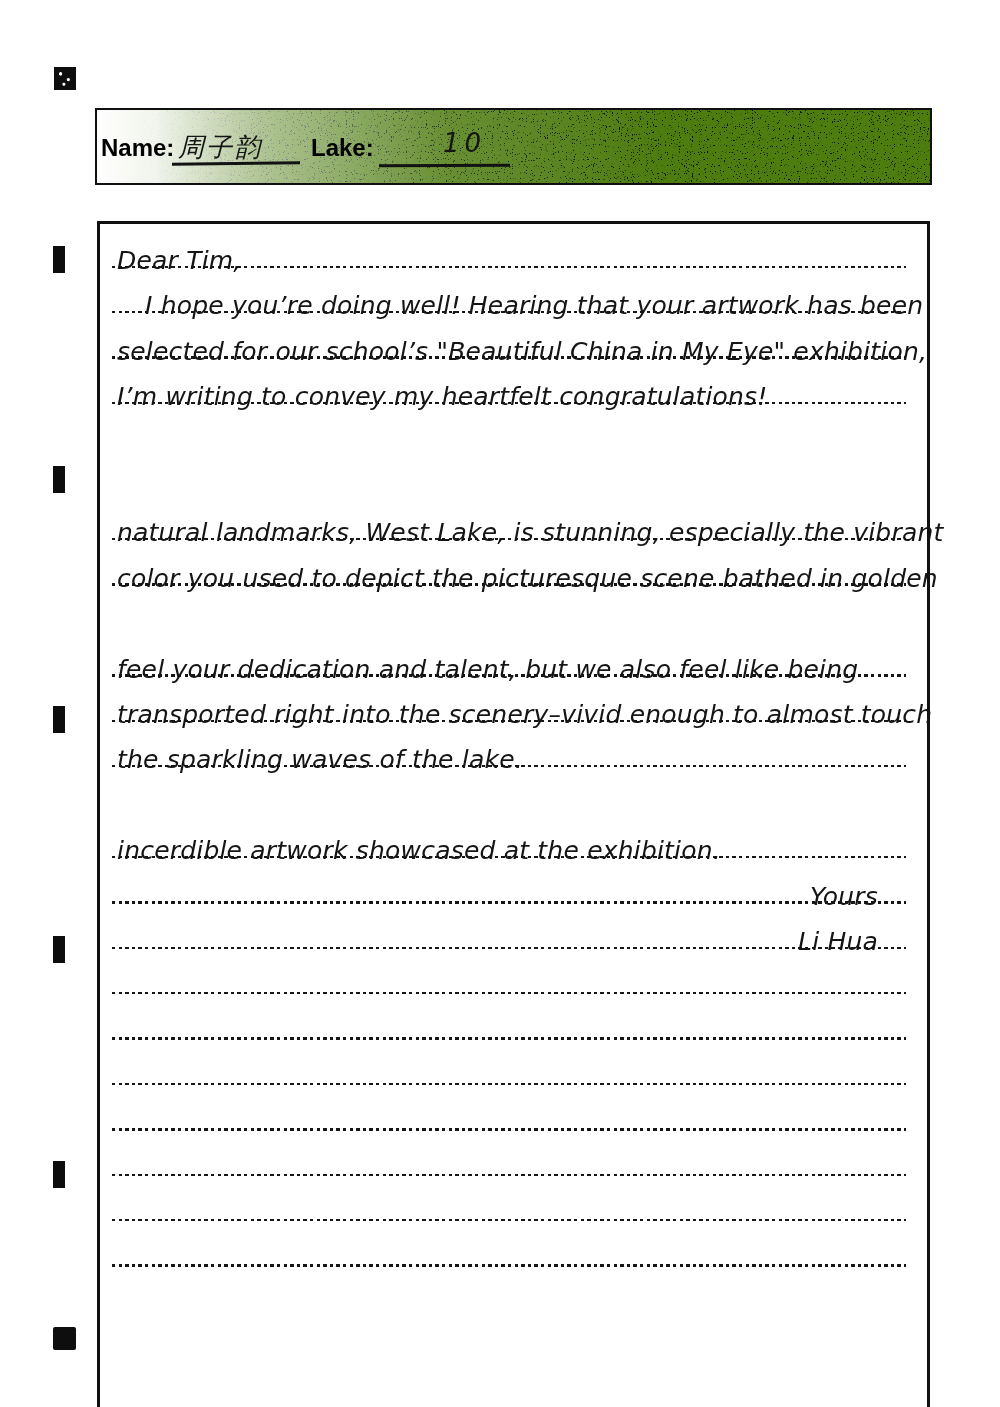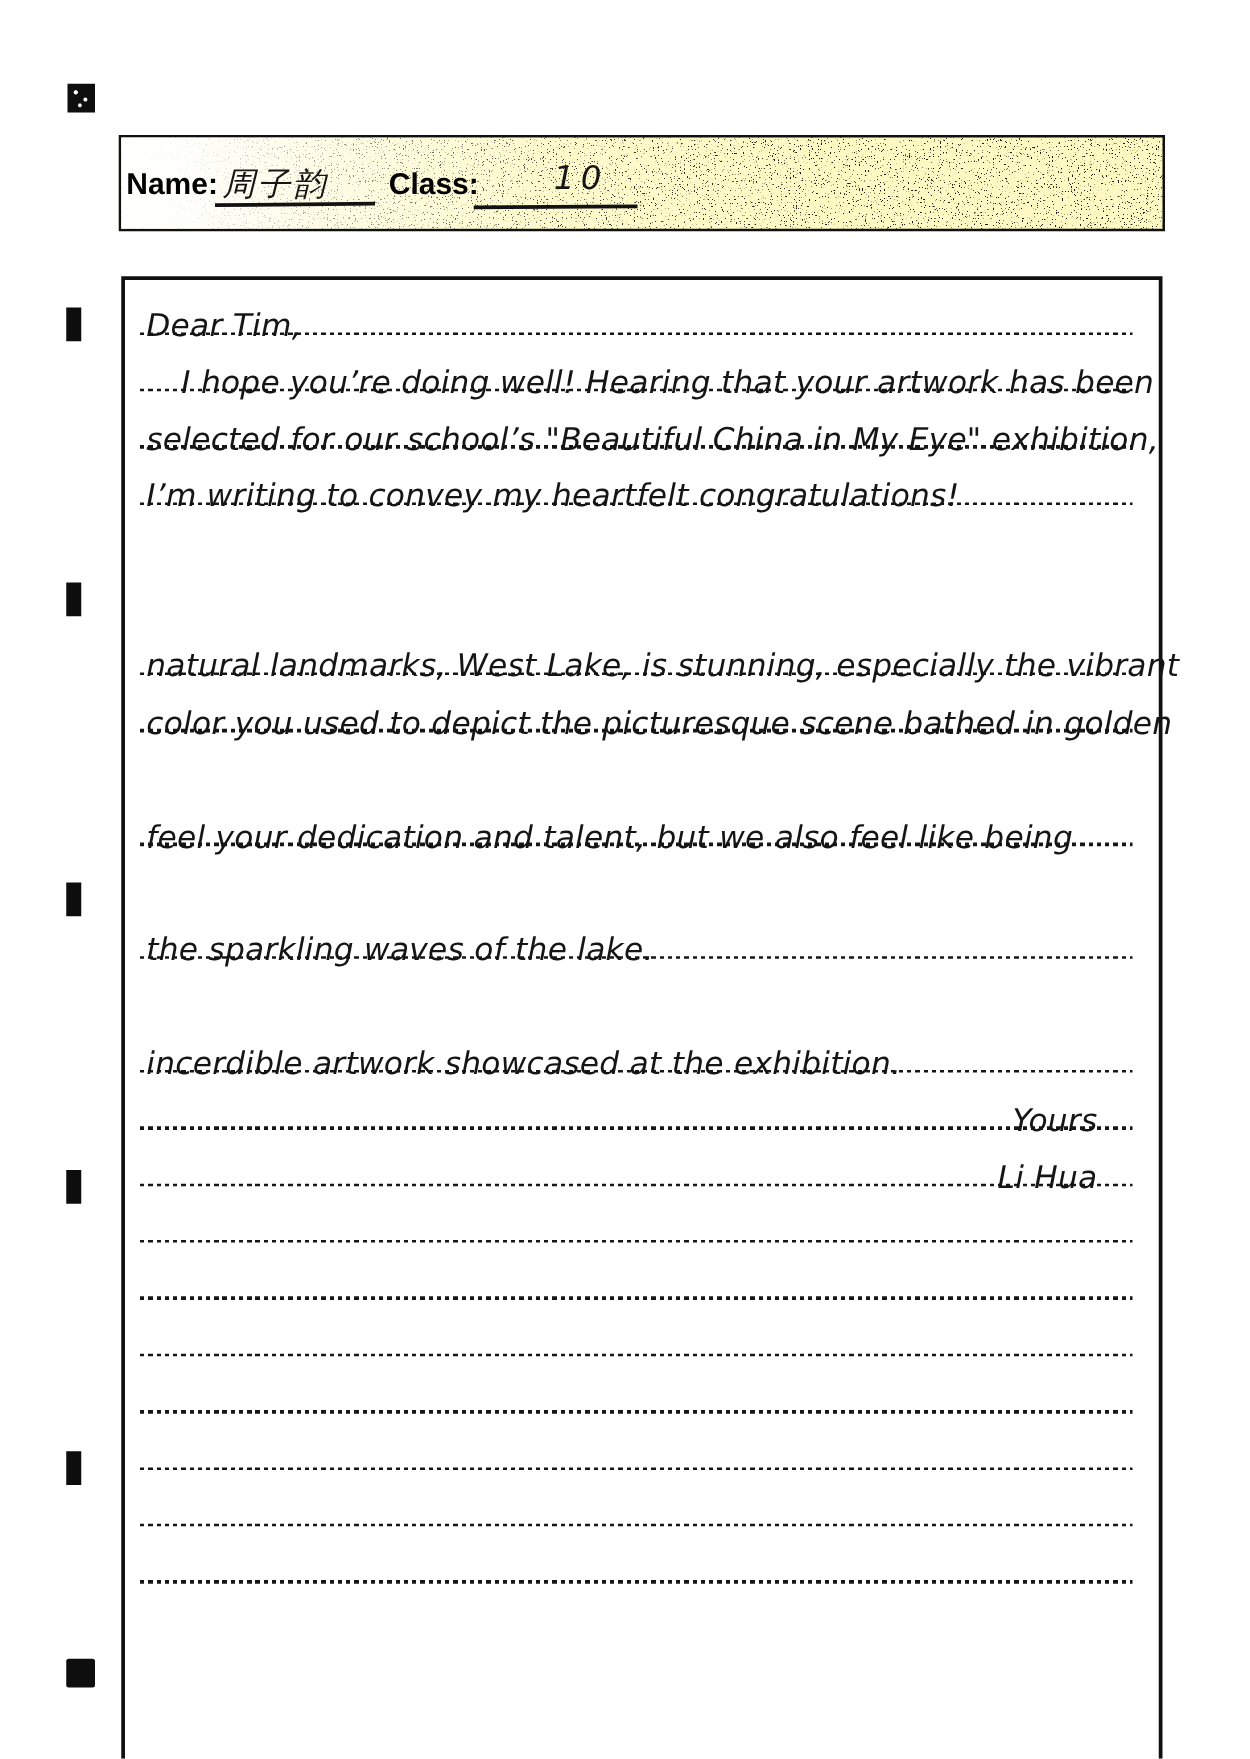--- a/index.html
+++ b/index.html
@@ -15,21 +15,21 @@
        radial-gradient(circle 1.2px at 45% 75%,#fff 0 1px,transparent 2px),
        #0e0e0e;}
   .corner-sq.bottom{left:53px;top:1327px;width:23px;height:23px;border-radius:2px;}
   .regbar{position:absolute;left:53px;width:12px;height:27px;background:#0d0d0d;}
   .regbar.b0{top:246px}.regbar.b1{top:466px}.regbar.b2{top:706px}
   .regbar.b3{top:936px}.regbar.b4{top:1161px}
   .bottom-marks{position:absolute;left:345px;top:1322px;display:flex;gap:11px;}
 
   
   .header-box{position:absolute;left:95px;top:108px;width:837px;height:77px;
-      border:2.5px solid #101010;box-sizing:border-box;background:#fef9c3;}
+      border:2.5px solid #101010;box-sizing:border-box;background:#4d7c0f;}
   .noise-svg{position:absolute;left:0;top:0;width:100%;height:100%;}
   .noise-fade{position:absolute;inset:0;
       background:linear-gradient(90deg,#fff 0%,rgba(255,255,255,.92) 7%,
                  rgba(255,255,255,.55) 20%,rgba(255,255,255,.15) 42%,rgba(255,255,255,0) 68%);}
   .hdr-label{position:absolute;top:24px;font-size:24px;font-weight:bold;color:#000;z-index:3;}
   .hdr-label.name{left:4px;}
   .hdr-label.class{left:214px;}
   .hand{font-family:"DejaVu Sans",sans-serif;font-style:italic;color:#151515;}
   .hdr-value{position:absolute;z-index:3;font-size:26px;white-space:nowrap;}
   .hdr-value.name{left:81px;top:20px;letter-spacing:2px;}
@@ -84,21 +84,21 @@
         <feColorMatrix type="matrix" values="0 0 0 0 0  0 0 0 0 0  0 0 0 0 0  7 7 7 0 -12.4"></feColorMatrix>
       </filter>
       <rect width="100%" height="100%" filter="url(#speck)" opacity="0.9"></rect>
     </svg>
     <div class="noise-fade"></div>
 
     <span class="hdr-label name">Name:</span>
     <span class="hdr-value name hand">周子韵</span>
     <div class="hdr-underline name"></div>
 
-    <span class="hdr-label class">Class:</span>
+    <span class="hdr-label class">Lake:</span>
     <span class="hdr-value class hand">10</span>
     <div class="hdr-underline class"></div>
   </div>
 
   <div class="main-box">
     <div class="wline" style="--i:0">
         <span class="ink hand">Dear Tim,</span>
       </div>
     <div class="wline" style="--i:1">
         <span class="ink hand indent">I hope you’re doing well! Hearing that your artwork has been</span>
@@ -110,20 +110,23 @@
         <span class="ink hand">I’m writing to convey my heartfelt congratulations!</span>
       </div>
     <div class="wline" style="--i:6">
         <span class="ink hand">natural landmarks, West Lake, is stunning, especially the vibrant</span>
       </div>
     <div class="wline" style="--i:7">
         <span class="ink hand">color you used to depict the picturesque scene bathed in golden</span>
       </div>
     <div class="wline" style="--i:9">
         <span class="ink hand">feel your dedication and talent, but we also feel like being</span>
+      </div>
+    <div class="wline" style="--i:10">
+        <span class="ink hand">transported right into the scenery–vivid enough to almost touch</span>
       </div>
     <div class="wline" style="--i:11">
         <span class="ink hand">the sparkling waves of the lake.</span>
       </div>
     <div class="wline" style="--i:13">
         <span class="ink hand">incerdible artwork showcased at the exhibition.</span>
       </div>
     <div class="wline" style="--i:14">
         <span class="ink hand sig">Yours</span>
       </div>

